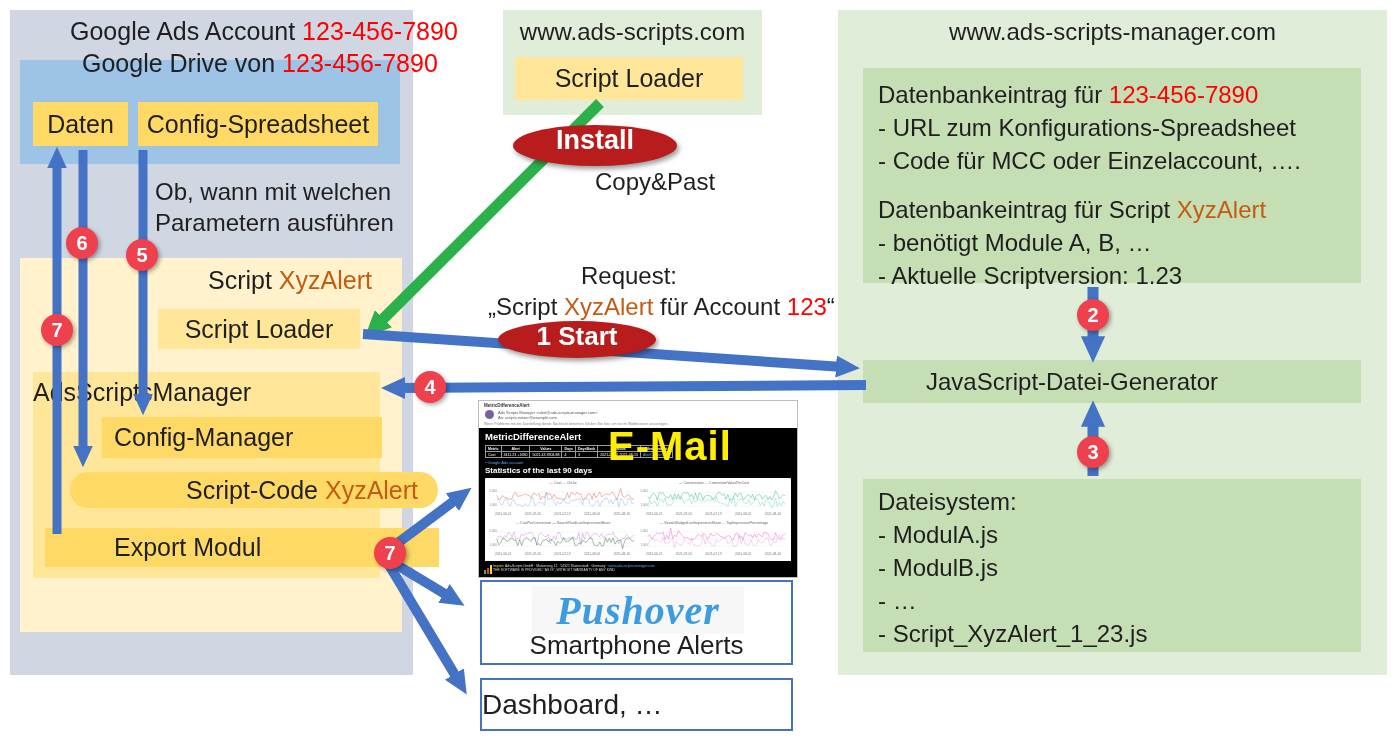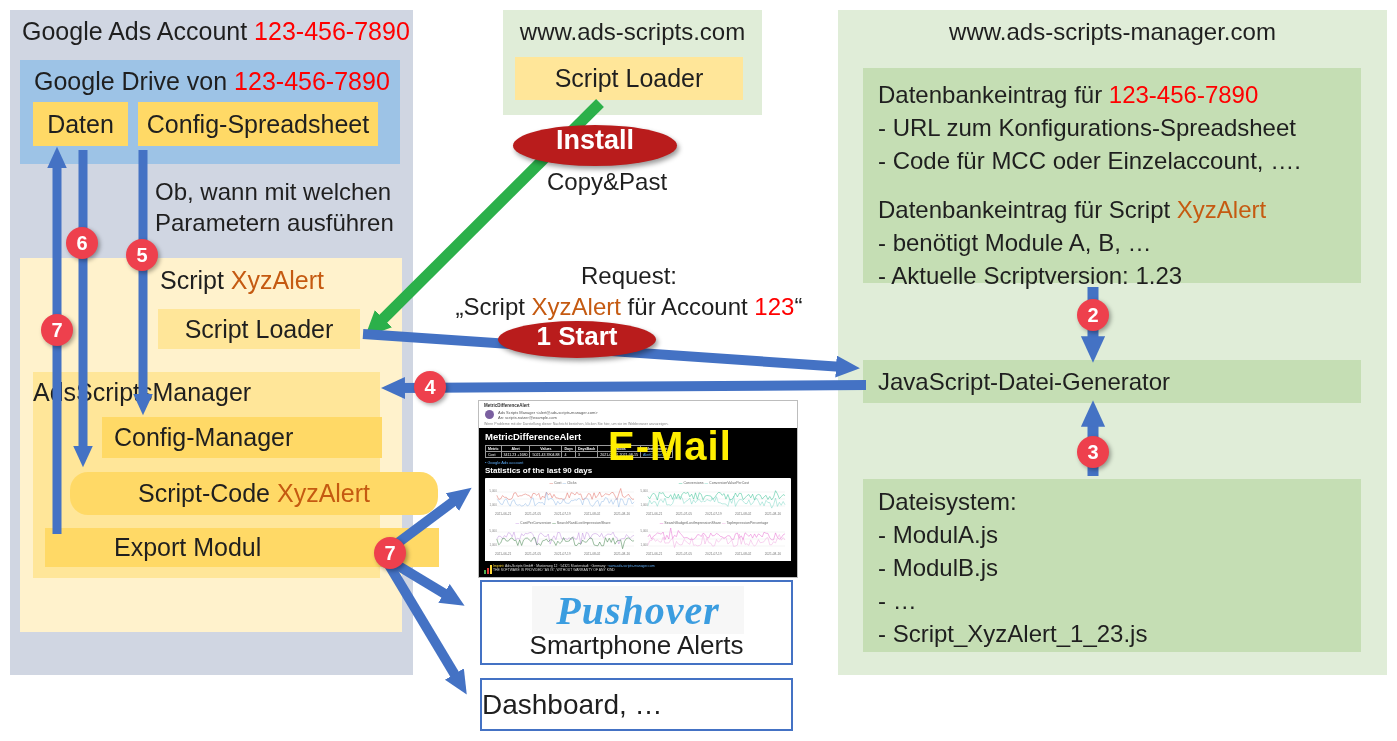--- a/index.html
+++ b/index.html
@@ -8,21 +8,21 @@
   .abs{position:absolute;}
   .panel{position:absolute;z-index:1;}
   .z2{z-index:2;} .z4{z-index:4;}
   #arrowlayer{position:absolute;left:0;top:0;width:1397px;height:741px;z-index:5;pointer-events:none;}
   .circle{position:absolute;z-index:6;width:32px;height:32px;border-radius:50%;background:#ee404d;
           color:#fff;font-size:20px;font-weight:bold;line-height:32px;text-align:center;
           box-shadow:2px 2px 4px rgba(0,0,0,.35);}
   .ellipse{position:absolute;z-index:6;background:#b91c1c;border-radius:50%;color:#fff;font-weight:bold;
            display:flex;align-items:flex-start;justify-content:center;box-shadow:2px 3px 5px rgba(0,0,0,.4);}
   .red{color:#ff0000;} .orange{color:#c55a11;}
-  .lbl{white-space:nowrap;}
+  .lbl{white-space:nowrap;margin-left:48px;}
   
   .gray-panel{left:10px;top:10px;width:403px;height:665px;background:#d0d6e2;}
   .drive-box{left:20px;top:60px;width:380px;height:104px;background:#9dc3e6;}
   .ybox{background:#ffd966;display:flex;align-items:center;justify-content:center;font-size:25px;}
   .cream-box{left:20px;top:258px;width:382px;height:374px;background:#fff2cc;}
   .mgr-box{left:33px;top:372px;width:347px;height:206px;background:#ffe699;}
   .modbox{background:#ffd966;display:flex;align-items:center;font-size:25px;}
   
   .greenlight{background:#e0edd8;}
   .greenbox{background:#c5deb4;}
@@ -69,21 +69,21 @@
 
 <div id="canvas">
 
   <div class="panel gray-panel"></div>
 
   <div class="abs lbl z2" style="left:22px;top:17px;font-size:25px;">
     <span>Google Ads Account </span><span class="red">123-456-7890</span>
   </div>
 
   <div class="panel drive-box"></div>
-  <div class="abs lbl z2" style="left:34px;top:67px;font-size:25px;">
+  <div class="abs lbl z2" style="left:34px;top:49px;font-size:25px;">
     <span>Google Drive von </span><span class="red">123-456-7890</span>
   </div>
   <div class="panel ybox" style="left:33px;top:102px;width:95px;height:44px;">
     <span>Daten</span>
   </div>
   <div class="panel ybox" style="left:138px;top:102px;width:240px;height:44px;">
     <span>Config-Spreadsheet</span>
   </div>
 
   <div class="abs z2" style="left:155px;top:176px;font-size:24px;line-height:31px;">
@@ -98,21 +98,21 @@
   <div class="panel" style="left:158px;top:309px;width:202px;height:40px;background:#ffe699;display:flex;align-items:center;justify-content:center;font-size:25px;">
     <span>Script Loader</span>
   </div>
 
   <div class="panel mgr-box"></div>
   <div class="abs z2" style="left:33px;top:378px;width:347px;text-align:left;box-sizing:border-box;padding-right:13px;font-size:25px;">AdsScriptsManager</div>
 
   <div class="panel modbox" style="left:102px;top:417px;width:268px;height:41px;padding-left:12px;">
     <span>Config-Manager</span>
   </div>
-  <div class="panel modbox" style="left:70px;top:472px;width:300px;height:43px;padding-left:68px;border-radius:18px;">
+  <div class="panel modbox" style="left:70px;top:472px;width:300px;height:36px;padding-left:68px;border-radius:18px;">
     <span class="lbl"><span>Script-Code </span><span class="orange">XyzAlert</span></span>
   </div>
   <div class="panel modbox" style="left:45px;top:528px;width:325px;height:39px;padding-left:69px;">
     <span>Export Modul</span>
   </div>
 
   <div class="panel greenlight" style="left:503px;top:10px;width:259px;height:105px;"></div>
   <div class="abs z2" style="left:503px;top:18px;width:259px;text-align:center;font-size:24px;">www.ads-scripts.com</div>
   <div class="panel loader2">
     <span>Script Loader</span>

